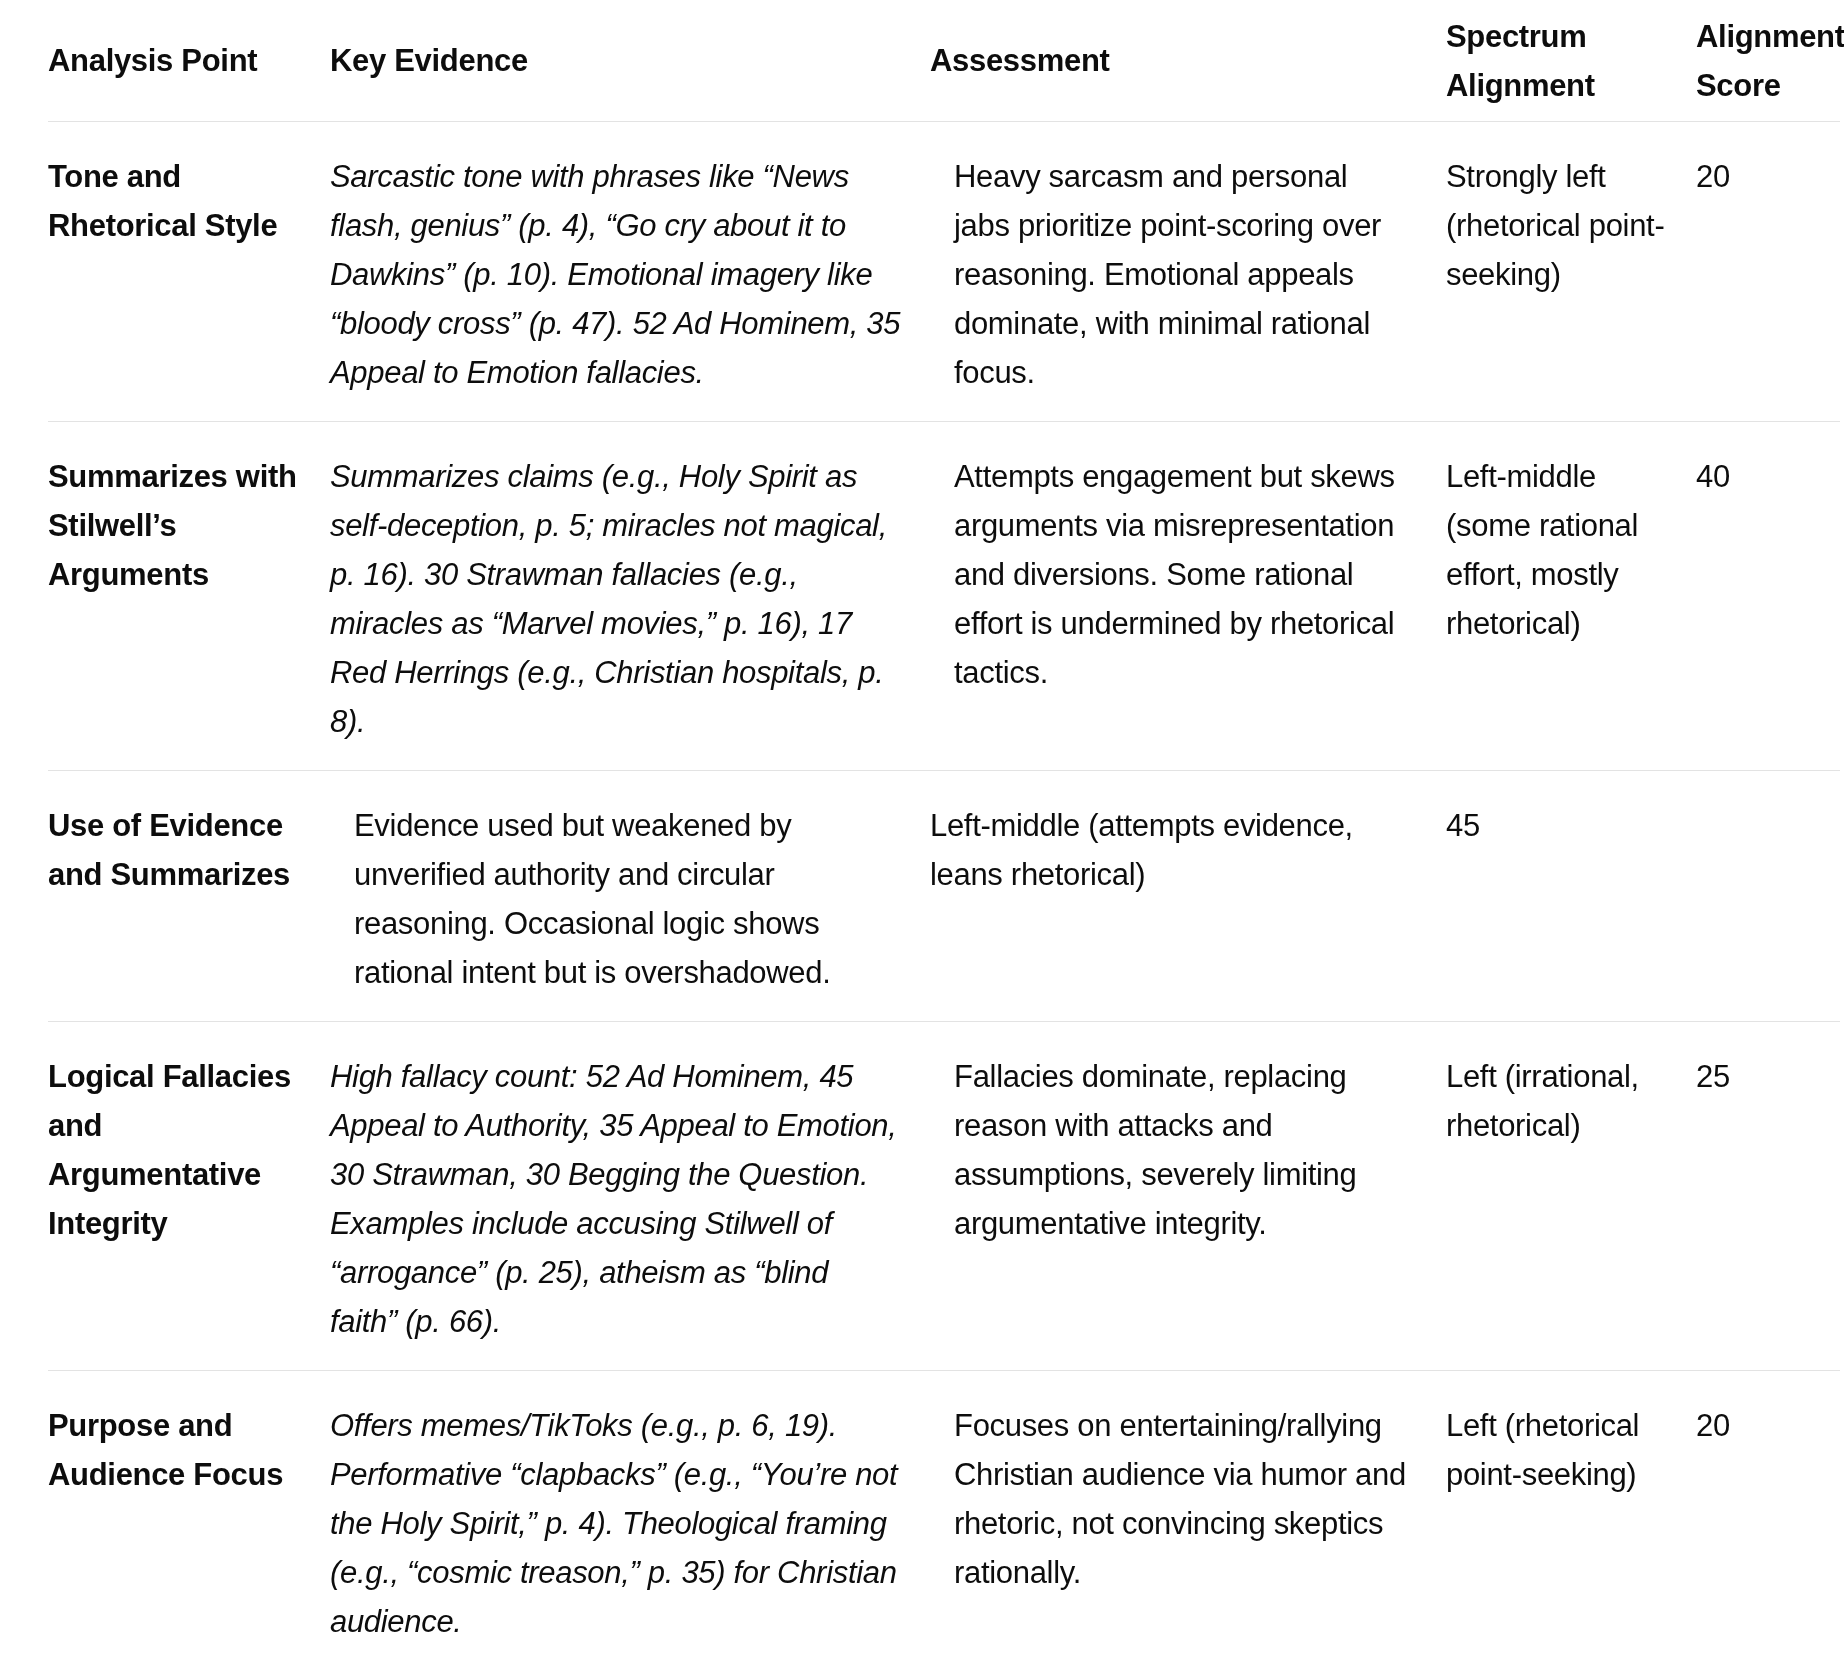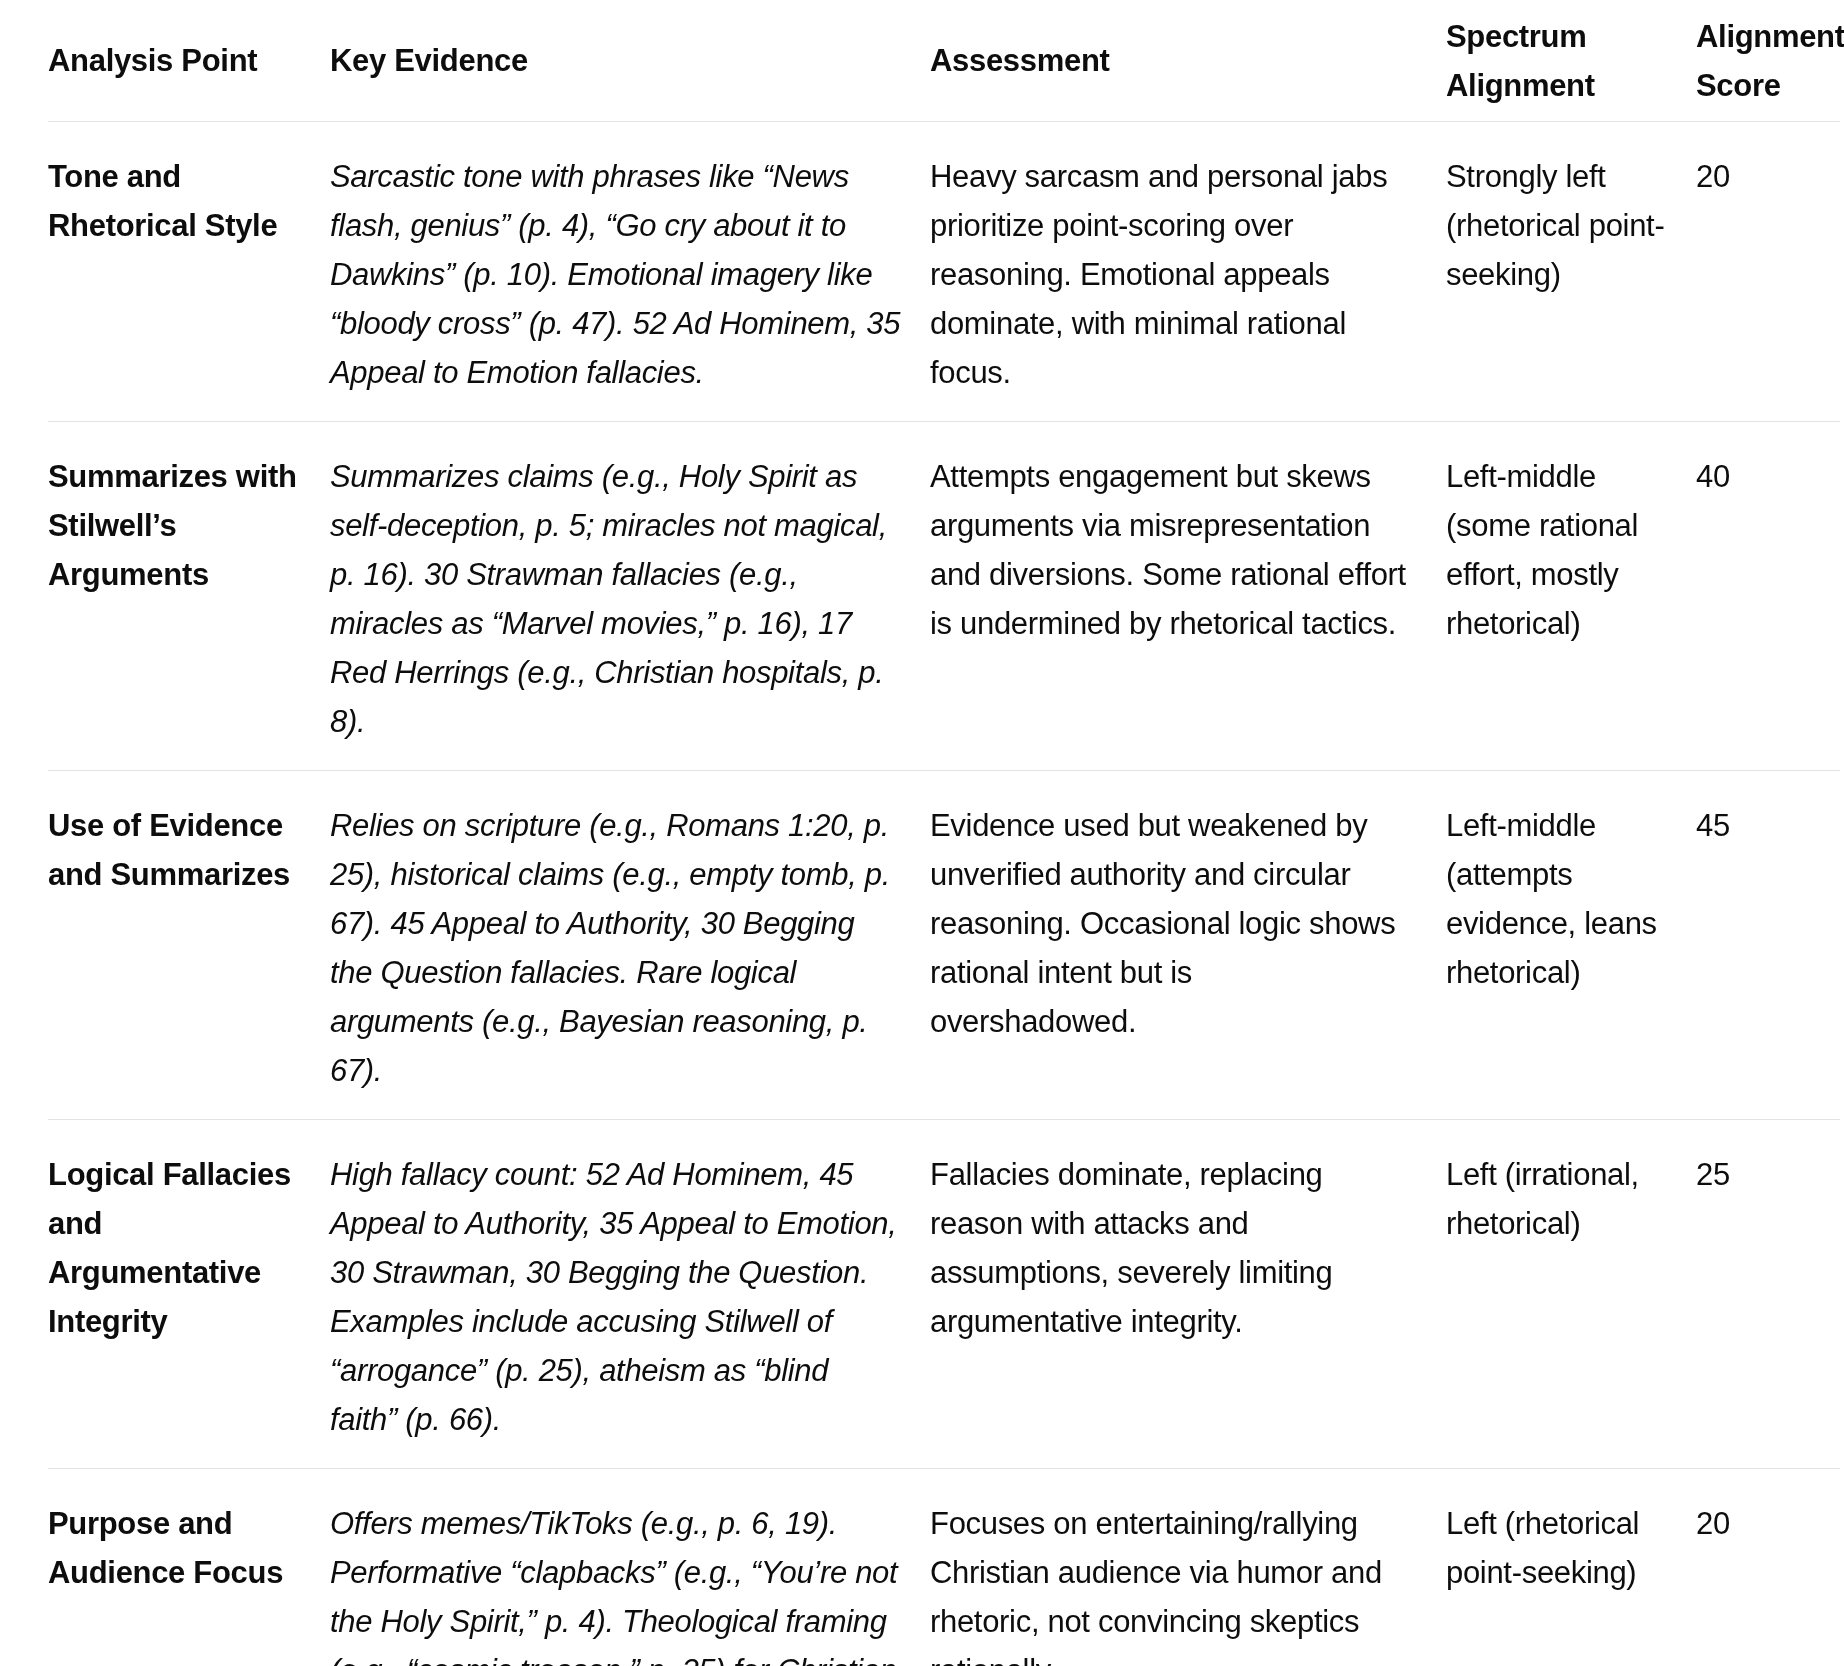--- a/index.html
+++ b/index.html
@@ -35,21 +35,21 @@
     padding-right: 36px;
   }
   .th.col5 { padding-right: 0; }
   .tr {
     padding-top: 30px;
     padding-bottom: 24px;
   }
   .td { padding-right: 36px; }
   .td.col1 { font-weight: 700; padding-right: 32px; }
   .td.col2 { padding-right: 28px; font-style: italic; }
-  .td.col3 { padding-right: 40px; }
+  .td.col3 { padding-right: 40px; margin-left: 24px; }
   .td.col4 { padding-right: 18px; }
   .td.col5 { padding-right: 0; }
 </style>
 </head>
 <body>
 
 <div class="analysis-table">
 
   <div class="row thead">
     <div class="th col1">Analysis Point</div>
@@ -70,21 +70,20 @@
   <div class="row tr">
     <div class="td col1">Summarizes with Stilwell’s Arguments</div>
     <div class="td col2">Summarizes claims (e.g., Holy Spirit as self-deception, p. 5; miracles not magical, p. 16). 30 Strawman fallacies (e.g., miracles as “Marvel movies,” p. 16), 17 Red Herrings (e.g., Christian hospitals, p. 8).</div>
     <div class="td col3">Attempts engagement but skews arguments via misrepresentation and diversions. Some rational effort is undermined by rhetorical tactics.</div>
     <div class="td col4">Left-middle (some rational effort, mostly rhetorical)</div>
     <div class="td col5">40</div>
   </div>
 
   <div class="row tr">
     <div class="td col1">Use of Evidence and Summarizes</div>
-    <div class="td col2">Relies on scripture (e.g., Romans 1:20, p. 25), historical claims (e.g., empty tomb, p. 67). 45 Appeal to Authority, 30 Begging the Question fallacies. Rare logical arguments (e.g., Bayesian reasoning, p. 67).</div>
     <div class="td col3">Evidence used but weakened by unverified authority and circular reasoning. Occasional logic shows rational intent but is overshadowed.</div>
     <div class="td col4">Left-middle (attempts evidence, leans rhetorical)</div>
     <div class="td col5">45</div>
   </div>
 
   <div class="row tr">
     <div class="td col1">Logical Fallacies and Argumentative Integrity</div>
     <div class="td col2">High fallacy count: 52 Ad Hominem, 45 Appeal to Authority, 35 Appeal to Emotion, 30 Strawman, 30 Begging the Question. Examples include accusing Stilwell of “arrogance” (p. 25), atheism as “blind faith” (p. 66).</div>
     <div class="td col3">Fallacies dominate, replacing reason with attacks and assumptions, severely limiting argumentative integrity.</div>
     <div class="td col4">Left (irrational, rhetorical)</div>

